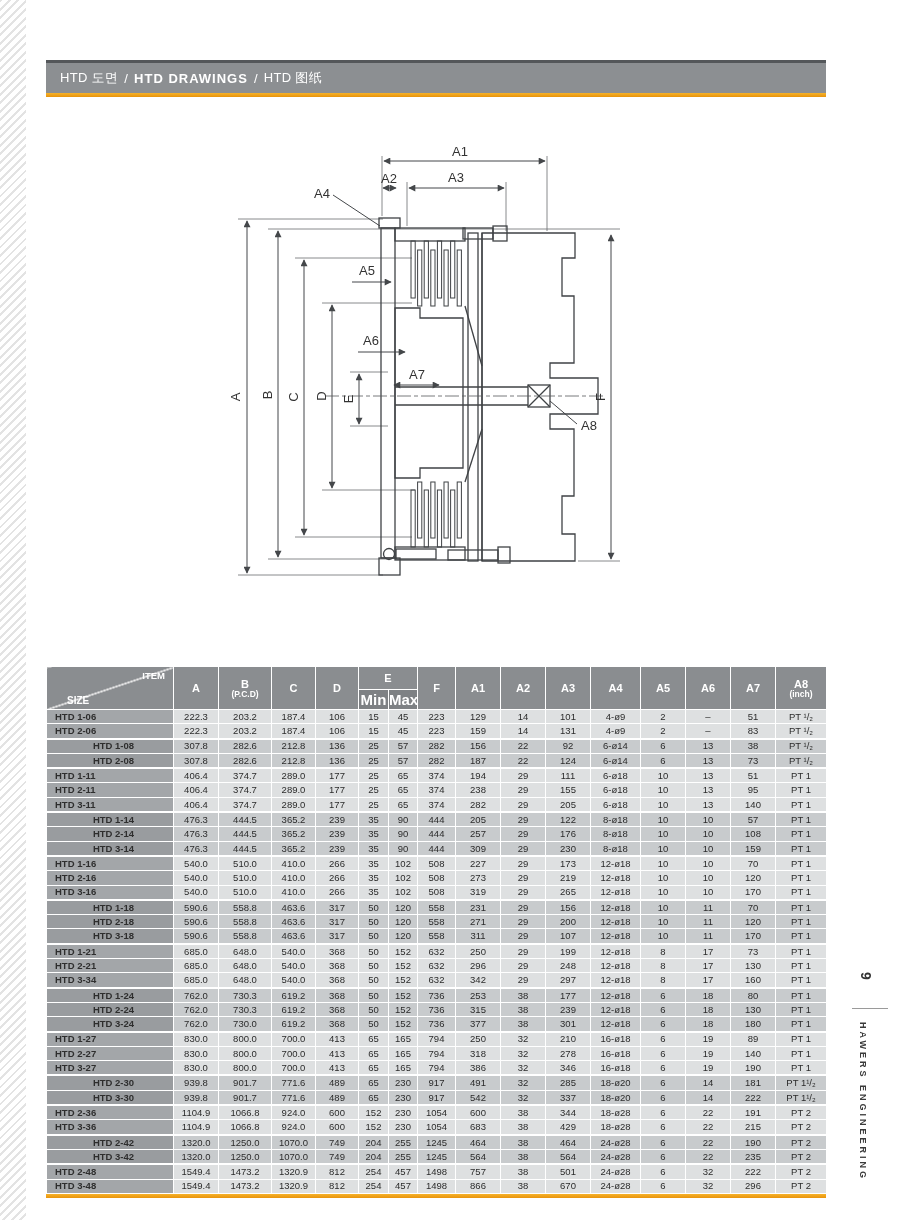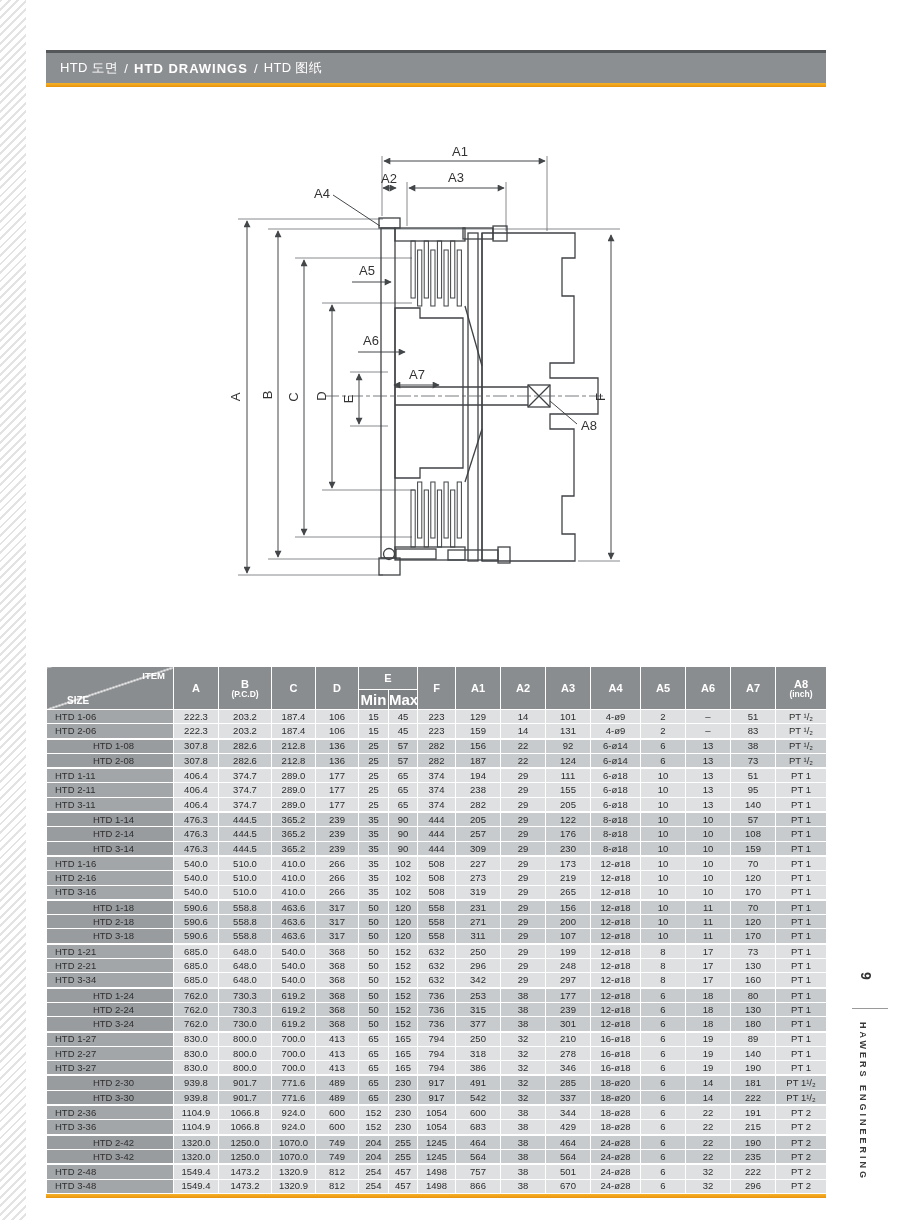--- a/index.html
+++ b/index.html
@@ -16,21 +16,21 @@
   .bar{position:absolute;left:46px;width:780px;}
   .bar .darkedge{height:3px;background:#54575a;}
   .bar .graybar{
     height:30px;background:#8c8f92;color:#ffffff;display:flex;align-items:center;
     padding:0 14px;box-sizing:border-box;font-size:13px;letter-spacing:.3px;
   }
   .bar .graybar .sep{margin:0 6px;font-weight:400;}
   .bar .graybar .bold{font-weight:700;letter-spacing:1px;}
   .bar .orangebar{height:4px;background:linear-gradient(#f6b22a,#e8930b);}
   .bar .unit{margin-left:auto;font-size:10px;font-weight:400;color:#f3f3f3;}
-  #drawings-bar{top:50px;}
+  #drawings-bar{top:60px;}
   #dimensions-bar{top:664px;margin-top:33px;}
 
   
   #drawing-wrap{position:absolute;left:130px;top:138px;width:520px;height:470px;}
   .dlab{font-size:13px;fill:#333;font-family:"Liberation Sans",sans-serif;}
 
   
   #table-wrap{position:absolute;left:46px;top:666px;width:780px;}
   table{border-collapse:collapse;table-layout:fixed;width:780px;}
   th,td{border:1px solid #ffffff;overflow:hidden;white-space:nowrap;}
@@ -45,21 +45,21 @@
     background:
       linear-gradient(to bottom right,
         rgba(0,0,0,0) calc(50% - 0.8px), #e9e9e9 calc(50% - 0.8px),
         #e9e9e9 calc(50% + 0.8px), rgba(0,0,0,0) calc(50% + 0.8px)),
       #8a8d90;
   }
   th.corner .item{position:absolute;top:3px;right:8px;font-size:9.5px;font-weight:700;padding-left:36px;}
   th.corner .size{position:absolute;bottom:3px;left:20px;font-size:10px;font-weight:700;}
   tbody td{font-size:9.5px;text-align:center;height:13.3px;padding:0 1px;line-height:1;}
   tbody td.size-cell{
-    text-align:left;padding-left:8px;font-weight:400;font-size:9.5px;color:#2e2e2e;
+    text-align:left;padding-left:8px;font-weight:700;font-size:9.5px;color:#2e2e2e;
     background:#a3a6a9;
   }
   tbody td.val-cell{background:#dee0e1;}
   tr.band-dark td.size-cell{background:#999c9f;text-align:center;}
   tr.band-dark td.val-cell{background:#c8cbcd;}
   tr.group-start td{border-top-width:2px;}
   #table-bottom-orange{height:4px;background:linear-gradient(#f6b22a,#e8930b);}
 
   
   #page-number{

